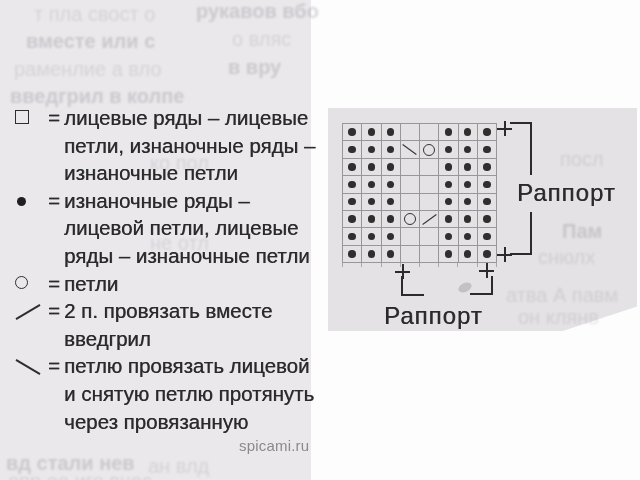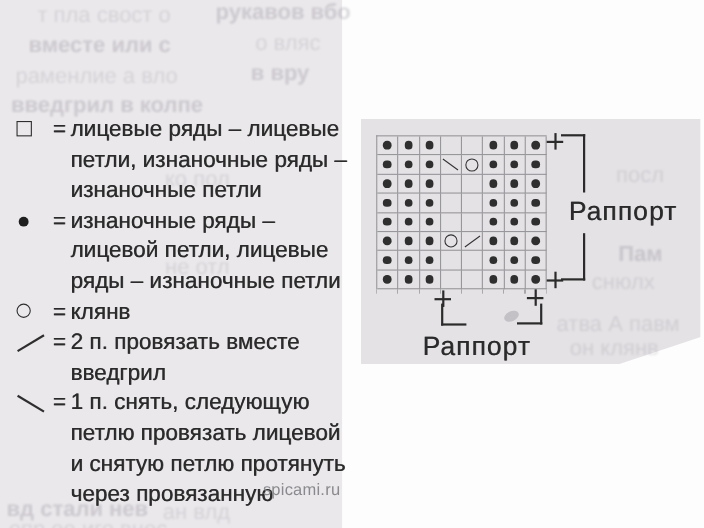--- a/index.html
+++ b/index.html
@@ -307,40 +307,39 @@
           <div class="leg-line ink">лицевой петли, лицевые</div>
           <div class="leg-line ink">ряды – изнаночные петли</div>
         </div>
       </div>
       <div class="leg-item">
         <div class="sym-cell">
           <span class="sym sym-circle"></span>
         </div>
         <div class="eq ink">=</div>
         <div class="leg-text">
-          <div class="leg-line ink">клянв</div>
+          <div class="leg-line ink">петли</div>
         </div>
       </div>
       <div class="leg-item">
         <div class="sym-cell">
           <span class="sym sym-slash"></span>
         </div>
         <div class="eq ink">=</div>
         <div class="leg-text">
           <div class="leg-line ink">2 п. провязать вместе</div>
           <div class="leg-line ink">введгрил</div>
         </div>
       </div>
       <div class="leg-item">
         <div class="sym-cell">
           <span class="sym sym-bslash"></span>
         </div>
         <div class="eq ink">=</div>
         <div class="leg-text">
-          <div class="leg-line ink">1 п. снять, следующую</div>
           <div class="leg-line ink">петлю провязать лицевой</div>
           <div class="leg-line ink">и снятую петлю протянуть</div>
           <div class="leg-line ink">через провязанную</div>
         </div>
       </div>
     </div>
 
   <span class="watermark">spicami.ru</span>
 
 </div>

